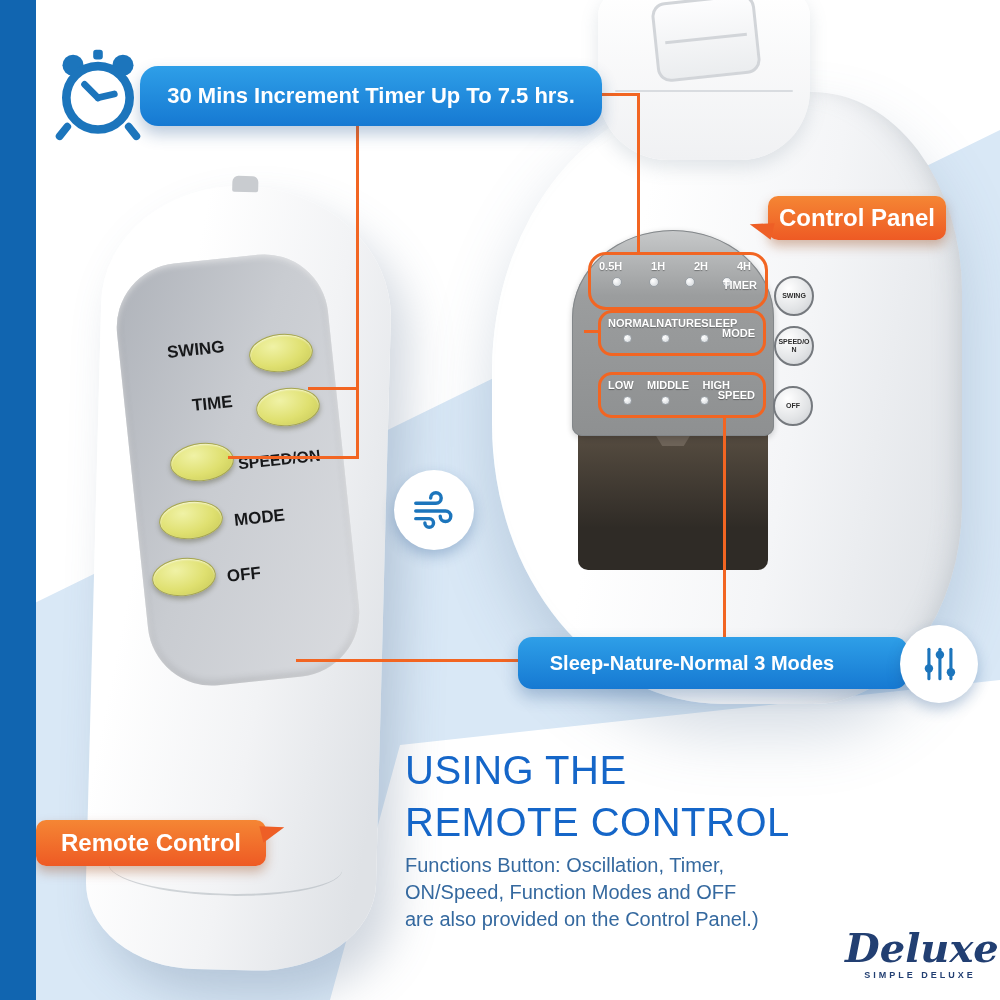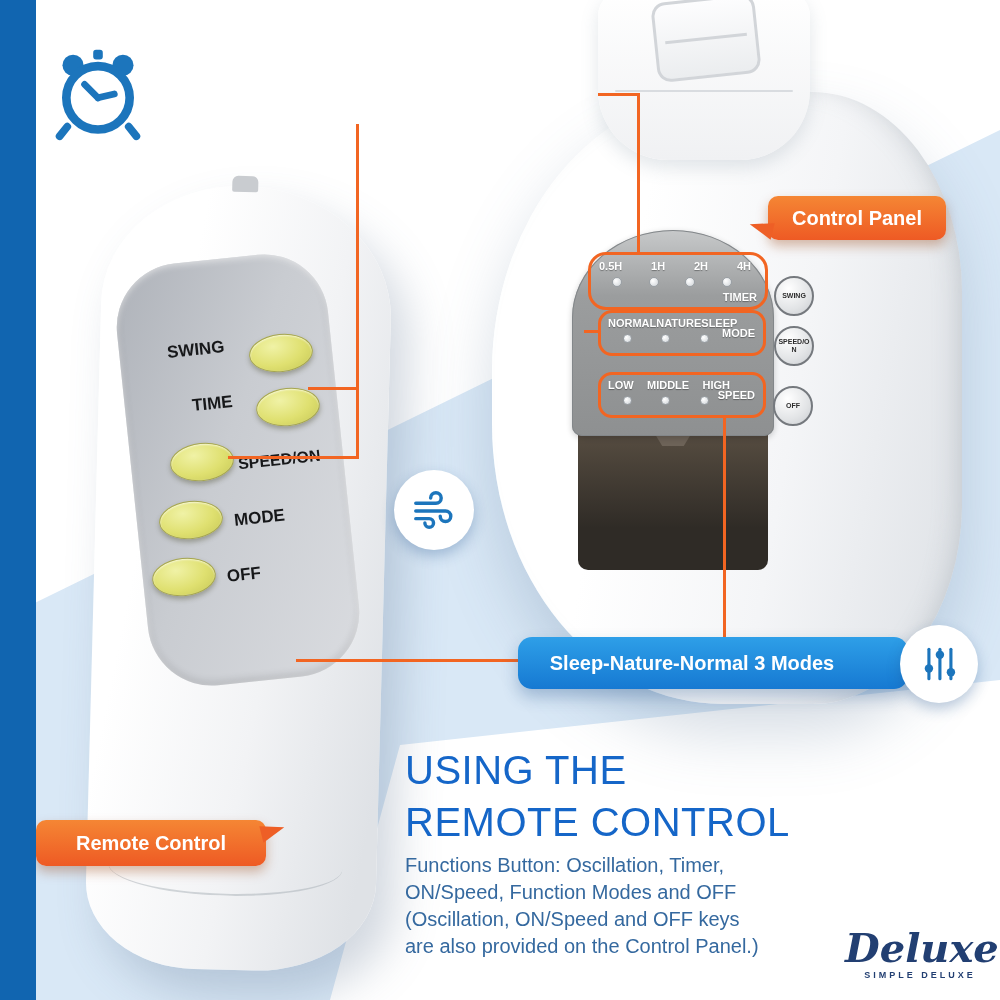--- a/index.html
+++ b/index.html
@@ -41,21 +41,21 @@
   .box-speed{left:26px;top:142px;width:168px;height:46px;border-radius:14px;padding:4px 7px;}
   .lbls{display:flex;width:152px;justify-content:space-between;font-size:11px;font-weight:bold;
     color:#fff;text-shadow:0 1px 1px rgba(0,0,0,.35);text-align:right;}
   .lbls-sm{display:flex;width:122px;justify-content:space-between;font-size:11px;font-weight:bold;
     color:#fff;text-shadow:0 1px 1px rgba(0,0,0,.35);}
   .dots{display:flex;width:146px;justify-content:space-around;margin-top:5px;}
   .dots-sm{display:flex;width:116px;justify-content:space-around;margin-top:5px;}
   .dot{width:8px;height:8px;border-radius:50%;border:1px solid #9aa0a5;
     background:radial-gradient(circle at 35% 35%,#ffffff,#ced3d7);}
   .dot.sm{width:7px;height:7px;}
-  .row-name{position:absolute;right:8px;bottom:4px;font-size:11px;font-weight:bold;color:#fff;
+  .row-name{position:absolute;right:8px;bottom:16px;font-size:11px;font-weight:bold;color:#fff;
     text-shadow:0 1px 1px rgba(0,0,0,.35);}
   .row-name.mid{bottom:auto;top:50%;transform:translateY(-50%);}
 
   .cbtn{position:absolute;width:40px;height:40px;border-radius:50%;z-index:3;
     background:radial-gradient(circle at 35% 30%,#ffffff,#e2e4e6 60%,#c9ccd0);
     border:2px solid #75797e;display:flex;align-items:center;justify-content:center;
     text-align:center;font-size:7px;font-weight:bold;color:#2c2c2c;line-height:1.15;
     overflow-wrap:anywhere;box-sizing:border-box;padding:2px;}
   #btn-swing{left:774px;top:276px;} #btn-speedon{left:774px;top:326px;} #btn-off{left:773px;top:386px;}
 
@@ -100,21 +100,21 @@
   #banner-speed{left:430px;top:482px;width:236px;height:56px;font-size:21px;padding-left:30px;}
   #banner-modes{left:518px;top:637px;width:390px;height:52px;font-size:20px;padding-right:42px;}
   .icircle{position:absolute;background:#fff;border-radius:50%;display:flex;align-items:center;
     justify-content:center;box-shadow:0 6px 14px rgba(30,80,140,.3);z-index:6;}
   #circle-wind{left:394px;top:470px;width:80px;height:80px;}
   #circle-sliders{left:900px;top:625px;width:78px;height:78px;}
   #alarm-icon{position:absolute;left:50px;top:44px;width:96px;height:100px;z-index:6;}
 
   
   .badge{position:absolute;background:linear-gradient(180deg,#f58634,#ee5a24);color:#fff;
-    font-weight:bold;font-size:20px;display:flex;align-items:center;justify-content:center;
+    font-weight:bold;font-size:24px;display:flex;align-items:center;justify-content:center;
     border-radius:10px;box-shadow:0 6px 12px rgba(150,60,10,.35);z-index:5;}
   #badge-cp{left:768px;top:196px;width:178px;height:44px;}
   #badge-cp::before{content:'';position:absolute;left:-19px;bottom:3px;width:0;height:0;
     border-top:7px solid transparent;border-bottom:10px solid transparent;
     border-right:24px solid #ee5f26;transform:rotate(14deg);}
   #badge-remote{left:36px;top:820px;width:230px;height:46px;}
   #badge-remote::after{content:'';position:absolute;right:-19px;top:3px;width:0;height:0;
     border-top:7px solid transparent;border-bottom:10px solid transparent;
     border-left:24px solid #ee5f26;transform:rotate(-14deg);}
 
@@ -219,20 +219,21 @@
       <circle cx="76" cy="20" r="11" fill="#1c75bc"></circle>
       <rect x="45" y="4" width="10" height="10" rx="3" fill="#1c75bc"></rect>
       <line x1="18" y1="84" x2="10" y2="94" stroke="#1c75bc" stroke-width="8" stroke-linecap="round"></line>
       <line x1="82" y1="84" x2="90" y2="94" stroke="#1c75bc" stroke-width="8" stroke-linecap="round"></line>
       <circle cx="50" cy="54" r="33" fill="#ffffff" stroke="#1c75bc" stroke-width="9"></circle>
       <line x1="50" y1="54" x2="36" y2="40" stroke="#1c75bc" stroke-width="7" stroke-linecap="round"></line>
       <line x1="50" y1="54" x2="67" y2="50" stroke="#1c75bc" stroke-width="7" stroke-linecap="round"></line>
     </svg>
   </div>
 
+  <div class="banner" id="banner-timer">30 Mins Increment Timer Up To 7.5 hrs.</div>
 
   <div class="badge" id="badge-cp">Control Panel</div>
 
   <div class="icircle" id="circle-wind">
     <svg viewBox="0 0 48 48" width="46" height="46">
       <g fill="none" stroke="#1c75bc" stroke-width="3.6" stroke-linecap="round">
         <path d="M5 17 h21 a5.5 5.5 0 1 0 -5.5 -5.5"></path>
         <path d="M5 25 h31 a5.5 5.5 0 1 1 -5.5 5.5"></path>
         <path d="M5 33 h14 a4.5 4.5 0 1 1 -4.5 4.5"></path>
       </g>
@@ -255,21 +256,20 @@
     </svg>
   </div>
 
   <div class="badge" id="badge-remote">Remote Control</div>
 
   <div class="title" id="title1">USING THE</div>
   <div class="title" id="title2">REMOTE CONTROL</div>
   <div class="body-text">
     <div>Functions Button: Oscillation, Timer,</div>
     <div>ON/Speed, Function Modes and OFF</div>
-    <div>(Oscillation, ON/Speed and OFF keys</div>
     <div>are also provided on the Control Panel.)</div>
   </div>
 
   <div class="logo">
     <div class="logo-script">Deluxe</div>
     <div class="logo-sub">SIMPLE DELUXE</div>
   </div>
 
   <div class="sidebar"></div>
 </div>

